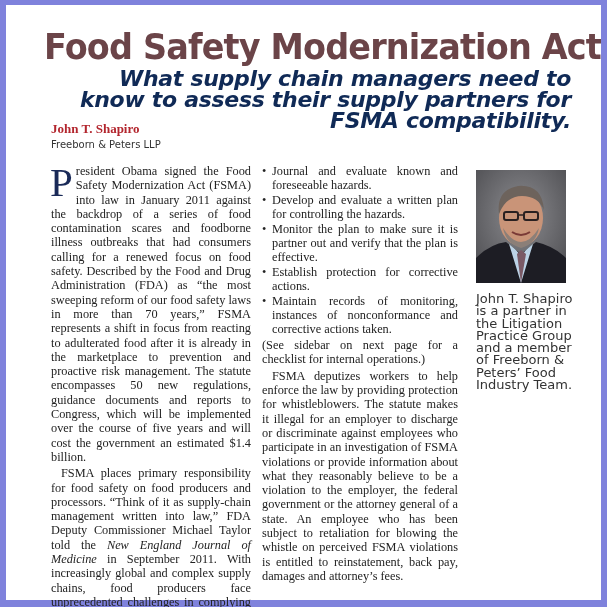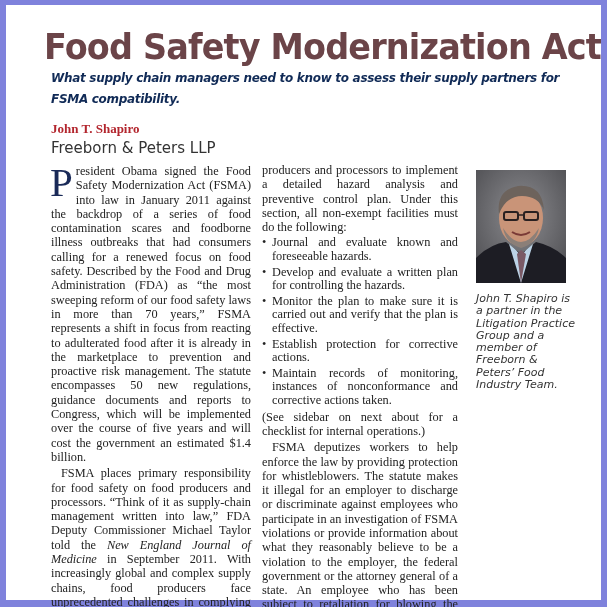--- a/index.html
+++ b/index.html
@@ -20,31 +20,32 @@
   .title {
     position: absolute; left: 44px; top: 25px; width: 560px;
     font-family: "DejaVu Sans", sans-serif; font-weight: bold;
     font-size: 36px; line-height: 44px; color: #6b4448;
     letter-spacing: -0.9px; white-space: nowrap;
     transform: scaleX(0.93); transform-origin: left top;
   }
   .subtitle {
     position: absolute; left: 51px; top: 68px; width: 520px;
     font-family: "DejaVu Sans", sans-serif; font-weight: bold; font-style: italic;
-    font-size: 12px; line-height: 21px; color: #102a56;
+    font-size: 22px; line-height: 21px; color: #102a56;
     letter-spacing: -0.3px;
+    text-align: right;
   }
   .author {
     position: absolute; left: 51px; top: 121px;
     font-family: "Liberation Serif", serif; font-weight: bold;
     font-size: 13px; color: #b3262e; text-align: right;
   }
   .affil {
     position: absolute; left: 51px; top: 139px;
-    font-family: "DejaVu Sans", sans-serif; font-size: 15px; color: #333;
+    font-family: "DejaVu Sans", sans-serif; font-size: 10px; color: #333;
   }
   .col {
     position: absolute; top: 164px;
     font-family: "Liberation Serif", serif; font-size: 12.3px;
     line-height: 14.3px; color: #222;
     text-align: justify; hyphens: manual;
   }
   .col1 { left: 51px; width: 200px; }
   .col2 { left: 262px; width: 196px; top: 163px; }
   .col p { margin: 0; }
@@ -60,49 +61,48 @@
   }
   ul.bullets li .dot {
     position: absolute; left: 0; top: 0;
   }
   .photo {
     position: absolute; left: 476px; top: 170px; width: 90px; height: 113px;
     background: #6e6e72; overflow: hidden;
   }
   .caption {
     position: absolute; left: 476px; top: 293px; width: 100px;
-    font-family: "DejaVu Sans", sans-serif; font-style: italic;
-    font-size: 11px; line-height: 12.3px; color: #333;
+    font-family: "DejaVu Sans", sans-serif; 
+    font-size: 13px; line-height: 12.3px; color: #333;
   }
 </style>
 </head>
 <body>
 
 <div class="frame"></div>
 
 <div class="title">Food Safety Modernization Act</div>
 <div class="subtitle">What supply chain managers need to know to assess their supply partners for FSMA compatibility.</div>
 <div class="author">John T. Shapiro</div>
 <div class="affil">Freeborn &amp; Peters LLP</div>
 
 <div class="col col1">
   <p><span class="dropcap">P</span><span>resident Obama signed the Food Safety Modernization Act (FSMA) into law in January 2011 against the backdrop of a series of food contamination scares and foodborne illness outbreaks that had consumers calling for a renewed focus on food safety. Described by the Food and Drug Administration (FDA) as “the most sweeping reform of our food safety laws in more than 70 years,” FSMA represents a shift in focus from reacting to adulterated food after it is already in the marketplace to prevention and proactive risk management. The statute encompasses 50 new regulations, guidance documents and reports to Congress, which will be implemented over the course of five years and will cost the government an estimated $1.4 billion.</span></p>
   <p class="indent"><span>FSMA places primary responsibility for food safety on food producers and processors. “Think of it as supply-chain management written into law,” FDA Deputy Commissioner Michael Taylor told the </span><i>New England Journal of Medicine</i><span> in September 2011. With increasingly global and complex supply chains, food producers face unprecedented challenges in complying with the law. But failure to take heed of and account for the new regime that FSMA imposes will affect your company’s business.</span></p>
 </div>
 
 <div class="col col2">
-  <p>producers and processors to implement a detailed hazard analysis and preventive control plan. Under this section, all non-exempt facilities must do the following:</p>
   <ul class="bullets">
     <li><span class="dot">•</span><span>Journal and evaluate known and foreseeable hazards.</span></li>
     <li><span class="dot">•</span><span>Develop and evaluate a written plan for controlling the hazards.</span></li>
-    <li><span class="dot">•</span><span>Monitor the plan to make sure it is carried out and verify that the plan is effective.</span></li>
+    <li><span class="dot">•</span><span>Monitor the plan to make sure it is partner out and verify that the plan is effective.</span></li>
     <li><span class="dot">•</span><span>Establish protection for corrective actions.</span></li>
     <li><span class="dot">•</span><span>Maintain records of monitoring, instances of nonconformance and corrective actions taken.</span></li>
   </ul>
-  <p style="margin-top:2px;">(See sidebar on next about for a checklist for internal operations.)</p>
+  <p style="margin-top:2px;">(See sidebar on next page for a checklist for internal operations.)</p>
   <p class="indent">FSMA deputizes workers to help enforce the law by providing protection for whistleblowers. The statute makes it illegal for an employer to discharge or discriminate against employees who participate in an investigation of FSMA violations or provide information about what they reasonably believe to be a violation to the employer, the federal government or the attorney general of a state. An employee who has been subject to retaliation for blowing the whistle on perceived FSMA violations is entitled to reinstatement, back pay, damages and attorney’s fees.</p>
 </div>
 
 <div class="photo" aria-label="Portrait of John T. Shapiro">
   <svg width="90" height="113" viewBox="0 0 90 113">
     <defs>
       <radialGradient id="bg" cx="50%" cy="40%" r="70%">
         <stop offset="0%" stop-color="#8c8c90"></stop>
         <stop offset="100%" stop-color="#4e4e52"></stop>
       </radialGradient>

